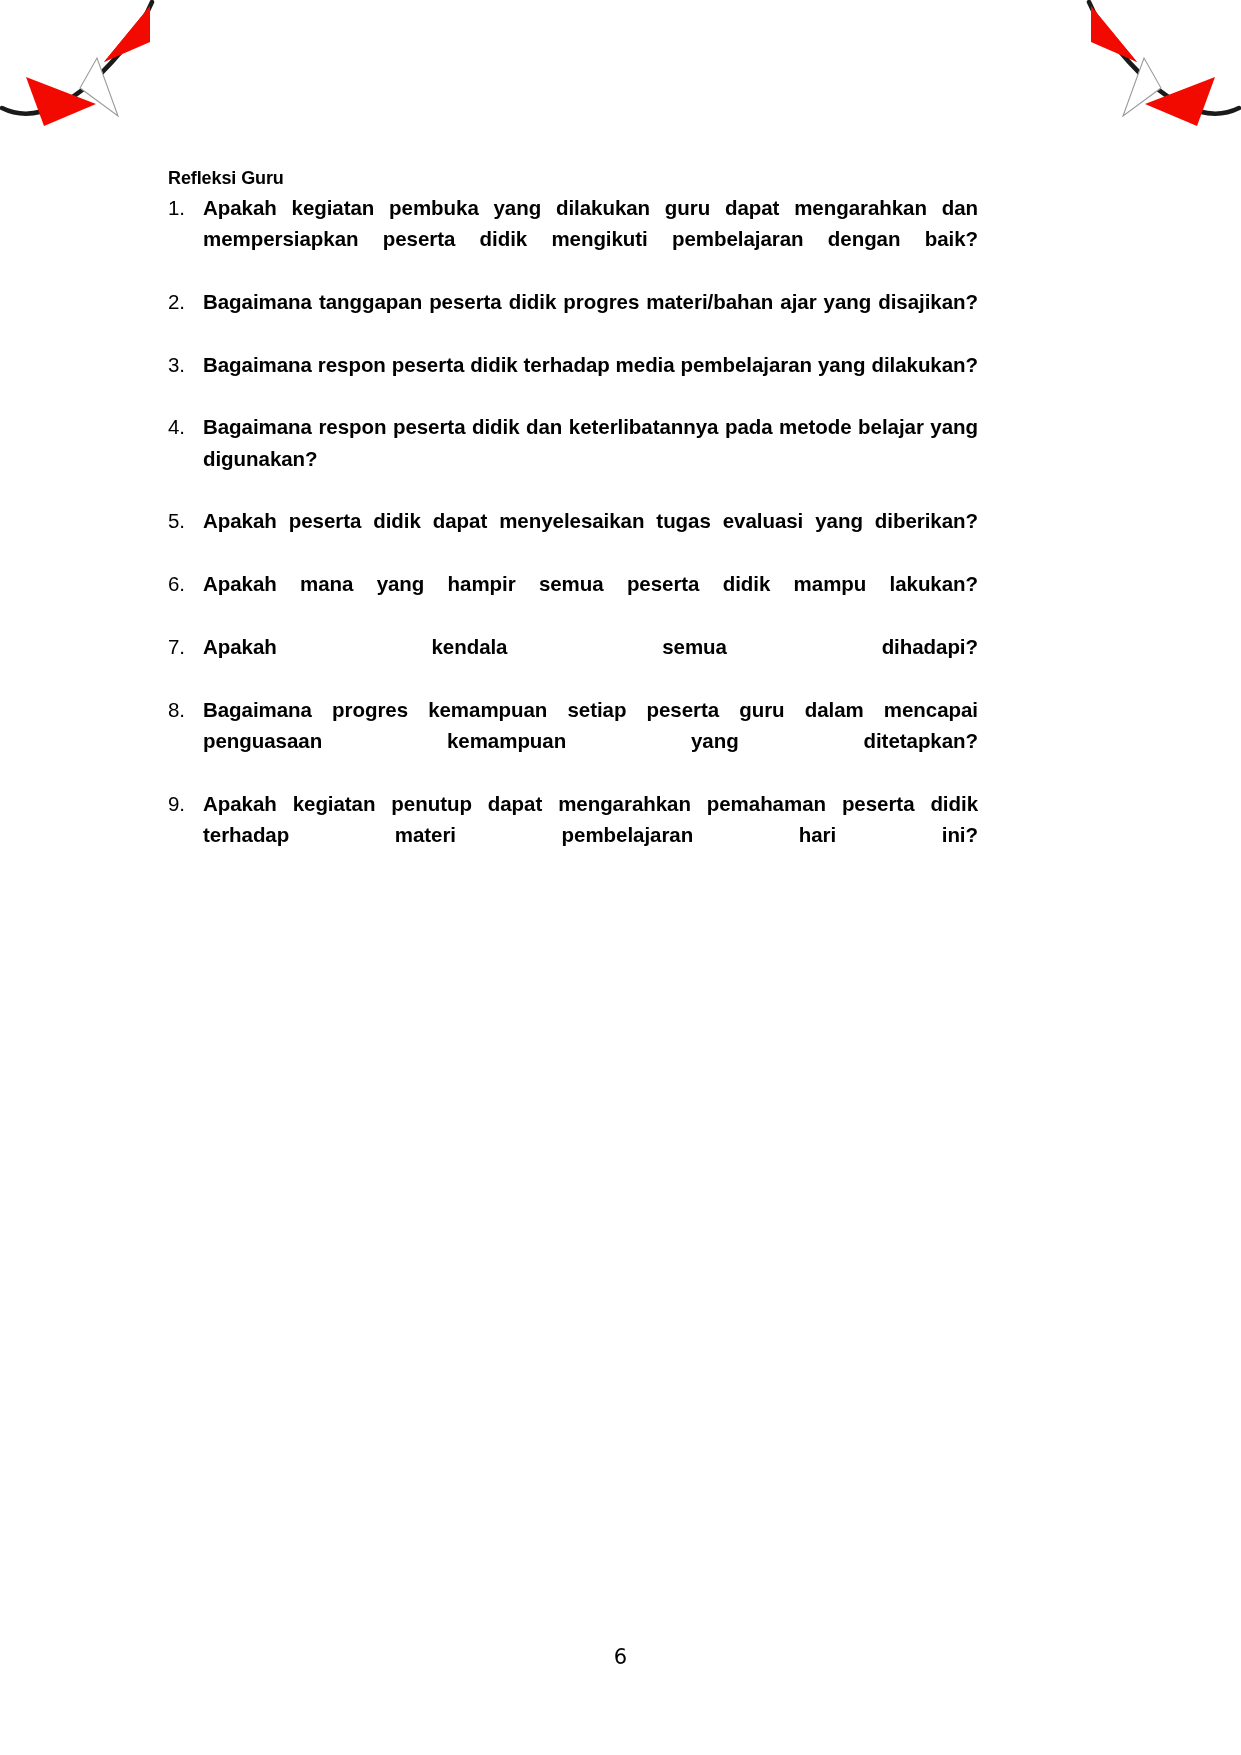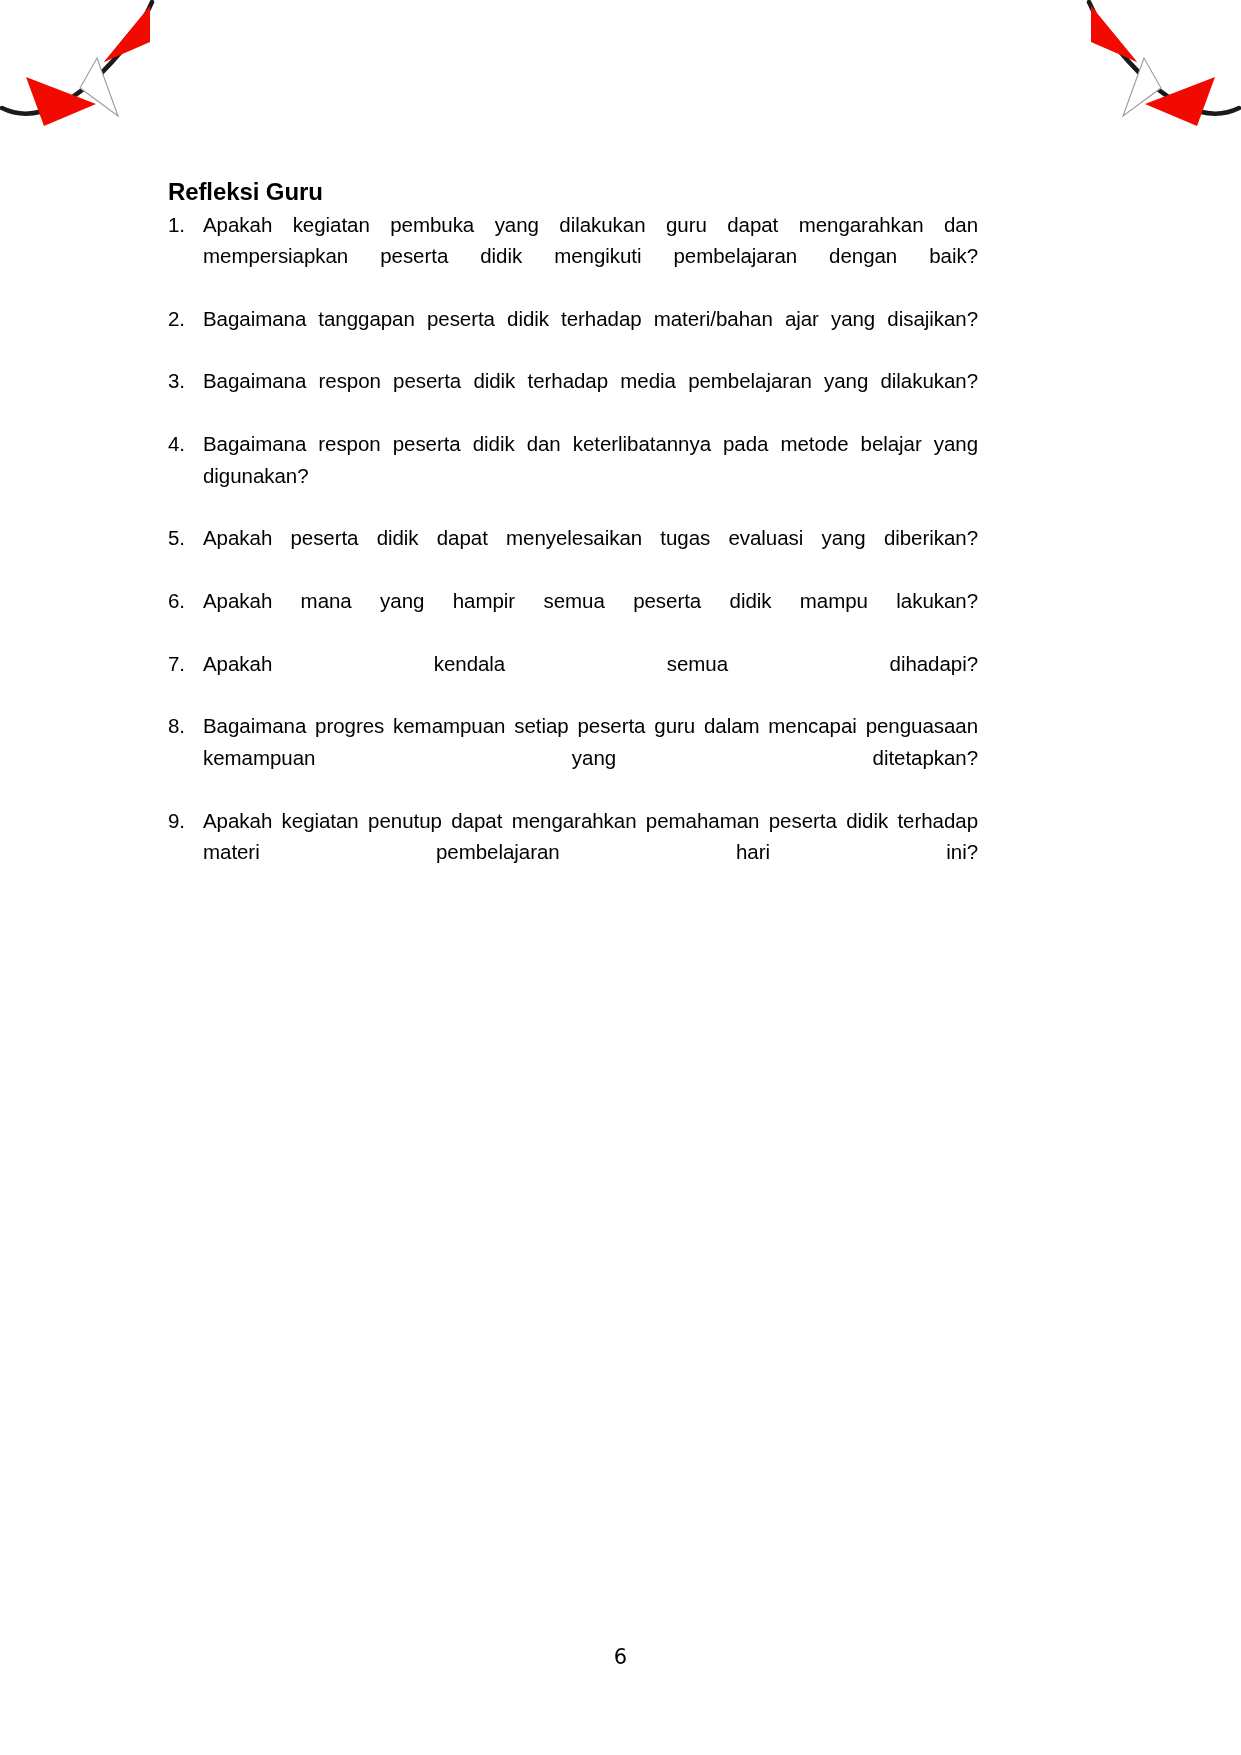--- a/index.html
+++ b/index.html
@@ -32,24 +32,24 @@
 
   
   #content {
     position: absolute;
     left: 168px;
     top: 160px;
     width: 810px;
   }
 
   .doc-heading {
-    font-size: 24px;
+    font-size: 18px;
     font-weight: bold;
     line-height: 1.32;
-    margin: 16px 0 1px 0;
+    margin: 7px 0 1px 0;
     letter-spacing: -0.1px;
   }
 
   ol.reflection-list {
     list-style: none;
     margin: 0;
     padding: 0;
   }
 
   ol.reflection-list li {
@@ -68,20 +68,21 @@
     left: 0;
     top: 0;
     width: 28px;
     text-align: left;
     font-size: 20.5px;
     line-height: 1.53;
   }
 
   ol.reflection-list li .li-text {
     display: block;
+    font-weight: bold;
   }
 
   
   ol.reflection-list li .li-text::after {
     content: "";
     display: inline-block;
     width: 100%;
   }
 
   
@@ -133,21 +134,21 @@
 
     <ol class="reflection-list">
 
       <li>
         <span class="li-num">1.</span>
         <span class="li-text">Apakah kegiatan pembuka yang dilakukan guru dapat mengarahkan dan mempersiapkan peserta didik mengikuti pembelajaran dengan baik?</span>
       </li>
 
       <li>
         <span class="li-num">2.</span>
-        <span class="li-text">Bagaimana tanggapan peserta didik terhadap materi/bahan ajar yang disajikan?</span>
+        <span class="li-text">Bagaimana tanggapan peserta didik progres materi/bahan ajar yang disajikan?</span>
       </li>
 
       <li>
         <span class="li-num">3.</span>
         <span class="li-text">Bagaimana respon peserta didik terhadap media pembelajaran yang dilakukan?</span>
       </li>
 
       <li>
         <span class="li-num">4.</span>
         <span class="li-text">Bagaimana respon peserta didik dan keterlibatannya pada metode belajar yang digunakan?</span>

